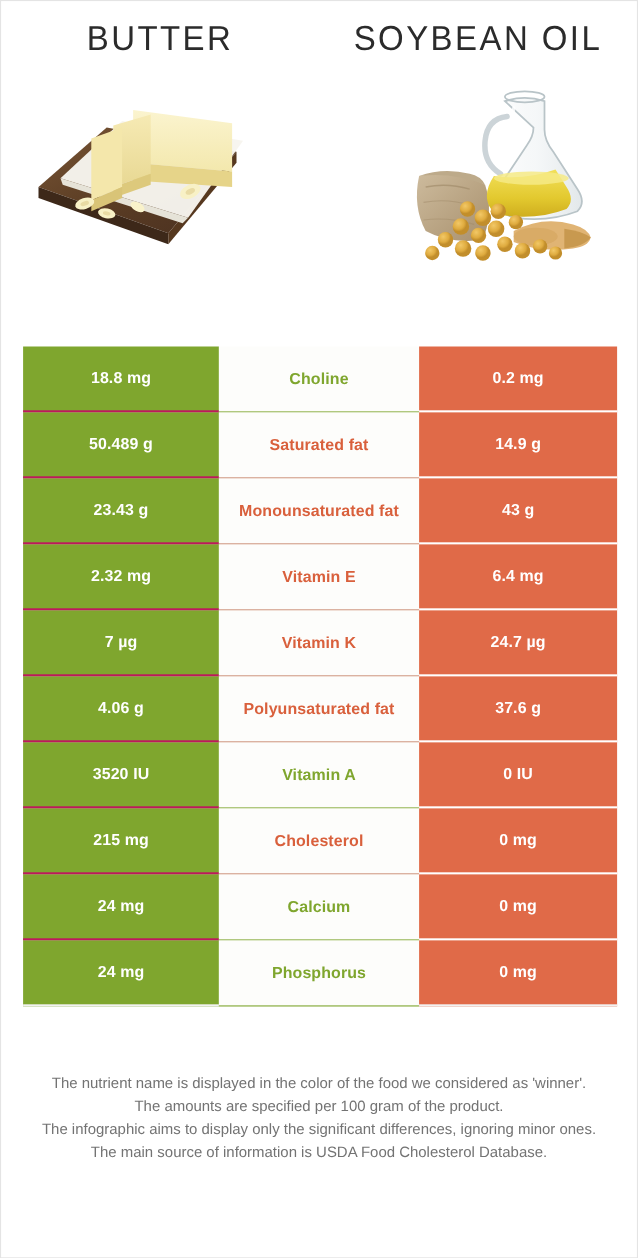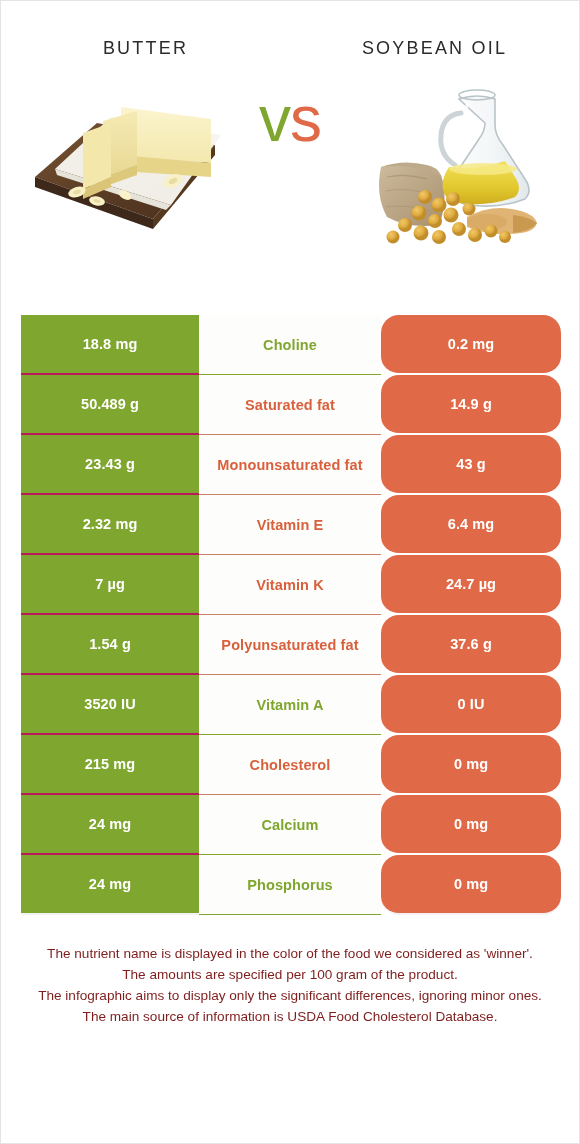--- a/index.html
+++ b/index.html
@@ -29,29 +29,28 @@
     width: 100%;
     padding-top: 18px;
     box-sizing: border-box;
   }
   .header-col {
     flex: 1 1 50%;
     text-align: center;
   }
   .food-title {
     font-family: "Liberation Sans", sans-serif;
-    font-size: 18px;
+    font-size: 30px;
     font-weight: 300;
     letter-spacing: 2.2px;
     color: #2b2b2b;
     text-transform: uppercase;
     line-height: 1.1;
     transform: scaleY(1.05);
     white-space: nowrap;
-    margin-top: 20px;
   }
 
   
   .hero {
     position: relative;
     height: 205px;
     width: 100%;
   }
   .hero-img {
     position: absolute;
@@ -106,37 +105,36 @@
     width: 182px;
     background: #fdfdfb;
     font-weight: 600;
     border-bottom: 1px solid transparent;
   }
   .cell-right {
     width: 180px;
     background: #E06A48;
     color: #ffffff;
     border-bottom: 2px solid #ffffff;
-    border-radius: 18px;
   }
   .row:last-child .cell-left,
   .row:last-child .cell-right {
     border-bottom: 2px solid #f2f2f2;
   }
   .win-green .cell-mid { color: #7FA62E; border-bottom-color: #7FA62E; }
   .win-orange .cell-mid { color: #D9603C; border-bottom-color: #C58266; }
 
   
   .footer {
     position: absolute;
     left: 0; right: 0;
-    top: 942px;
+    top: 973px;
     text-align: center;
     font-size: 13.6px;
-    color: #7f1d1d;
+    color: #737373;
     line-height: 21px;
     padding: 0 18px;
     box-sizing: border-box;
     font-weight: 400;
   }
   .footer div { white-space: normal; }
 </style>
 </head>
 <body>
 
@@ -250,23 +248,20 @@
         <circle cx="76" cy="178" r="7" fill="url(#beanG)"></circle>
         <circle cx="96" cy="170" r="7" fill="url(#beanG)"></circle>
         <circle cx="112" cy="176" r="7" fill="url(#beanG)"></circle>
         <circle cx="128" cy="172" r="6.5" fill="url(#beanG)"></circle>
         <circle cx="106" cy="150" r="6.5" fill="url(#beanG)"></circle>
         <circle cx="30" cy="178" r="6.5" fill="url(#beanG)"></circle>
         <circle cx="142" cy="178" r="6" fill="url(#beanG)"></circle>
       </g>
     </svg>
 
-    <div class="vs">
-      <span class="v">v</span><span class="s">s</span>
-    </div>
   </div>
 
   <div class="table" id="nutrient-table">
       <div class="row win-green">
         <div class="cell cell-left">18.8 mg</div>
         <div class="cell cell-mid">Choline</div>
         <div class="cell cell-right">0.2 mg</div>
       </div>
       <div class="row win-orange">
         <div class="cell cell-left">50.489 g</div>
@@ -282,21 +277,21 @@
         <div class="cell cell-left">2.32 mg</div>
         <div class="cell cell-mid">Vitamin E</div>
         <div class="cell cell-right">6.4 mg</div>
       </div>
       <div class="row win-orange">
         <div class="cell cell-left">7 µg</div>
         <div class="cell cell-mid">Vitamin K</div>
         <div class="cell cell-right">24.7 µg</div>
       </div>
       <div class="row win-orange">
-        <div class="cell cell-left">1.54 g</div>
+        <div class="cell cell-left">4.06 g</div>
         <div class="cell cell-mid">Polyunsaturated fat</div>
         <div class="cell cell-right">37.6 g</div>
       </div>
       <div class="row win-green">
         <div class="cell cell-left">3520 IU</div>
         <div class="cell cell-mid">Vitamin A</div>
         <div class="cell cell-right">0 IU</div>
       </div>
       <div class="row win-orange">
         <div class="cell cell-left">215 mg</div>

